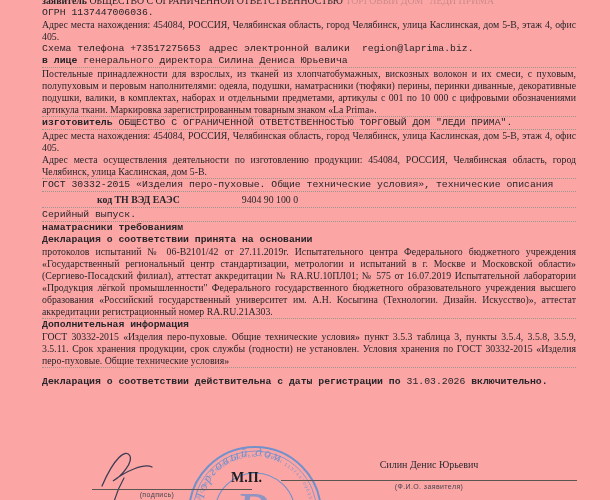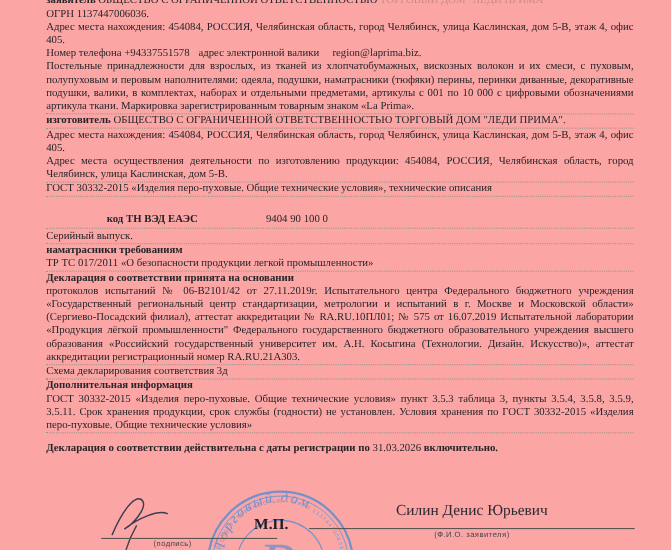--- a/index.html
+++ b/index.html
@@ -16,30 +16,30 @@
     left: 0; top: -5px; width: 610px;
     box-sizing: border-box;
     padding: 0 34px 0 42px;
   }
   .para {
     margin: 0;
     font-size: 9.8px;
     line-height: 12px;
     text-align: justify;
   }
-  .nj { text-align: left; }
+  .nj { text-align: left; font-family: Liberation Mono, monospace; }
   .b { font-weight: bold; }
   .faded { opacity: 0.22; }
   .ruled { border-bottom: 1px dotted #9b968c; }
   .tnved-row {
     display: flex;
     align-items: baseline;
     font-size: 9.8px;
     line-height: 14px;
-    margin: 14px 0 1px 0;
+    margin: 1px 0 1px 0;
   }
   .tnved-label { font-weight: bold; margin-left: 55px; white-space: nowrap; }
   .tnved-code { margin-left: 62px; white-space: nowrap; }
   .tnved-fill { flex: 1; }
   .gap-a { display:inline-block; width: 8px; }
   .gap-b { display:inline-block; width: 12px; }
   .validity { margin-top: 8px; font-weight: bold; }
   .validity .date { font-weight: normal; }
 
   
@@ -51,21 +51,21 @@
     font-family: "Liberation Sans", sans-serif;
     font-size: 7px; color: #45454d; letter-spacing: .4px;
     text-align: center;
   }
   .cap-sign { left: 92px; top: 491px; width: 130px; }
   .cap-name { left: 281px; top: 483px; width: 296px; }
   .sig-name {
     position: absolute;
     left: 281px; top: 459px; width: 296px;
     text-align: center;
-    font-size: 14px; line-height: 12px; color: #2a2a30;
+    font-size: 10px; line-height: 12px; color: #2a2a30;
   }
   .mp {
     position: absolute; left: 231px; top: 470px;
     font-size: 14px; font-weight: bold; color: #1d1d22;
   }
   .stamp { position: absolute; left: 180px; top: 440px; width: 150px; height: 150px; }
   .squiggle { position: absolute; left: 98px; top: 446px; width: 70px; height: 58px; overflow: visible; }
 </style>
 </head>
 <body>
@@ -74,44 +74,46 @@
   <div class="content">
 
     <p class="para">
       <span class="b">заявитель</span>
       <span>ОБЩЕСТВО С ОГРАНИЧЕННОЙ ОТВЕТСТВЕННОСТЬЮ</span>
       <span class="faded">ТОРГОВЫЙ ДОМ "ЛЕДИ ПРИМА"</span>
     </p>
     <p class="para nj">ОГРН 1137447006036.</p>
     <p class="para">Адрес места нахождения: 454084, РОССИЯ, Челябинская область, город Челябинск, улица Каслинская, дом 5-В, этаж 4, офис 405.</p>
     <p class="para nj">
-      <span>Номер телефона</span>
-      <span>+94337551578</span><span class="gap-a"></span><span>адрес электронной валики</span><span class="gap-b"></span><span>region@laprima.biz.</span>
+      <span>Схема телефона</span>
+      <span>+73517275653</span><span class="gap-a"></span><span>адрес электронной валики</span><span class="gap-b"></span><span>region@laprima.biz.</span>
+    </p>
+    <p class="para nj ruled">
+      <span class="b">в лице</span>
+      <span>генерального директора Силина Дениса Юрьевича</span>
     </p>
     <p class="para ruled">Постельные принадлежности для взрослых, из тканей из хлопчатобумажных, вискозных волокон и их смеси, с пуховым, полупуховым и перовым наполнителями: одеяла, подушки, наматрасники (тюфяки) перины, перинки диванные, декоративные подушки, валики, в комплектах, наборах и отдельными предметами, артикулы с 001 по 10 000 с цифровыми обозначениями артикула ткани. Маркировка зарегистрированным товарным знаком «La Prima».</p>
     <p class="para nj ruled">
       <span class="b">изготовитель</span>
       <span>ОБЩЕСТВО С ОГРАНИЧЕННОЙ ОТВЕТСТВЕННОСТЬЮ ТОРГОВЫЙ ДОМ "ЛЕДИ ПРИМА".</span>
     </p>
     <p class="para">Адрес места нахождения: 454084, РОССИЯ, Челябинская область, город Челябинск, улица Каслинская, дом 5-В, этаж 4, офис 405.</p>
     <p class="para ruled">Адрес места осуществления деятельности по изготовлению продукции: 454084, РОССИЯ, Челябинская область, город Челябинск, улица Каслинская, дом 5-В.</p>
     <p class="para nj ruled">ГОСТ 30332-2015 «Изделия перо-пуховые. Общие технические условия», технические описания</p>
 
     <div class="tnved-row ruled">
       <span class="tnved-label">код ТН ВЭД ЕАЭС</span>
       <span class="tnved-code">9404 90 100 0</span>
       <span class="tnved-fill"></span>
     </div>
 
     <p class="para nj ruled">Серийный выпуск.</p>
     <p class="para nj b">наматрасники требованиям</p>
-    <p class="para nj ruled">ТР ТС 017/2011 «О безопасности продукции легкой промышленности»</p>
     <p class="para nj b">Декларация о соответствии принята на основании</p>
     <p class="para ruled">протоколов испытаний № 06-В2101/42 от 27.11.2019г. Испытательного центра Федерального бюджетного учреждения «Государственный региональный центр стандартизации, метрологии и испытаний в г. Москве и Московской области» (Сергиево-Посадский филиал), аттестат аккредитации № RA.RU.10ПЛ01; № 575 от 16.07.2019 Испытательной лаборатории «Продукция лёгкой промышленности" Федерального государственного бюджетного образовательного учреждения высшего образования «Российский государственный университет им. А.Н. Косыгина (Технологии. Дизайн. Искусство)», аттестат аккредитации регистрационный номер RA.RU.21А303.</p>
-    <p class="para nj ruled">Схема декларирования соответствия 3д</p>
     <p class="para nj b">Дополнительная информация</p>
     <p class="para ruled">ГОСТ 30332-2015 «Изделия перо-пуховые. Общие технические условия» пункт 3.5.3 таблица 3, пункты 3.5.4, 3.5.8, 3.5.9, 3.5.11. Срок хранения продукции, срок службы (годности) не установлен. Условия хранения по ГОСТ 30332-2015 «Изделия перо-пуховые. Общие технические условия»</p>
 
     <p class="para nj validity">
       <span>Декларация о соответствии действительна с даты регистрации по</span>
       <span class="date">31.03.2026</span>
       <span>включительно.</span>
     </p>
   </div>
 

